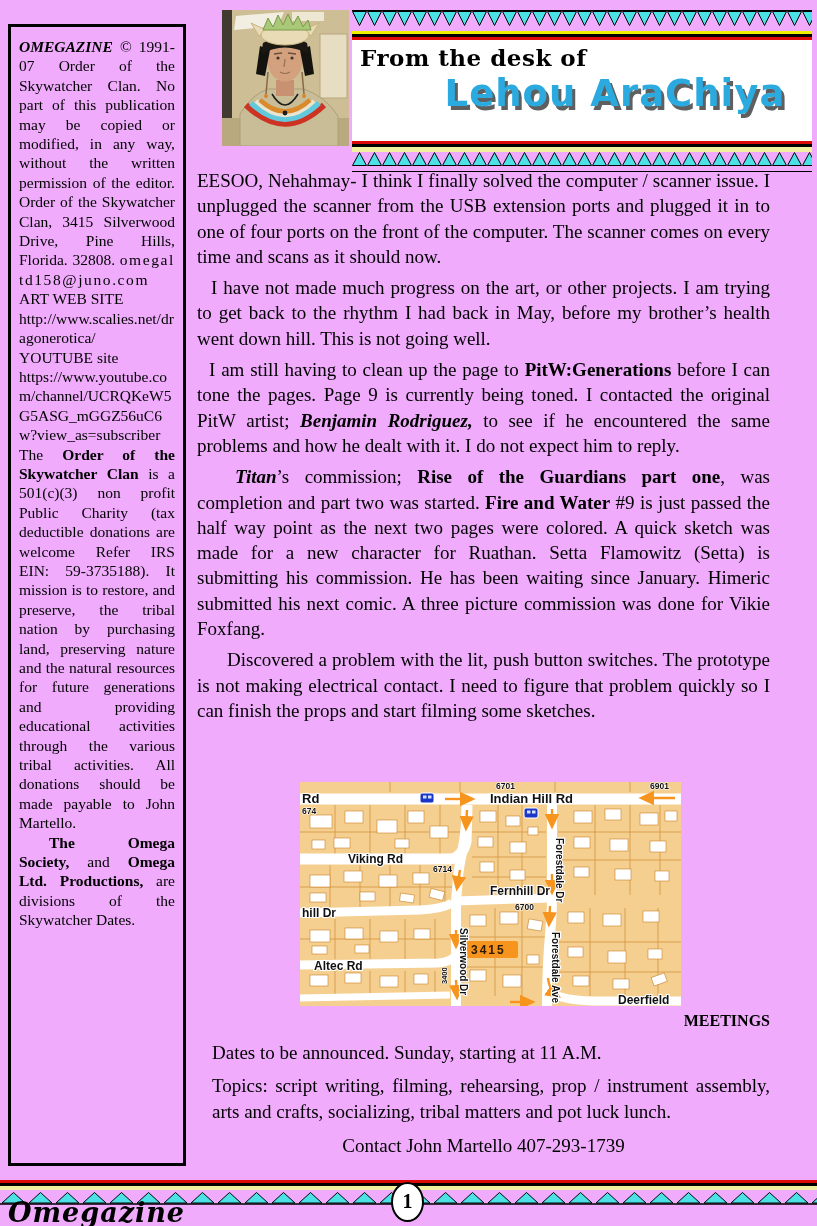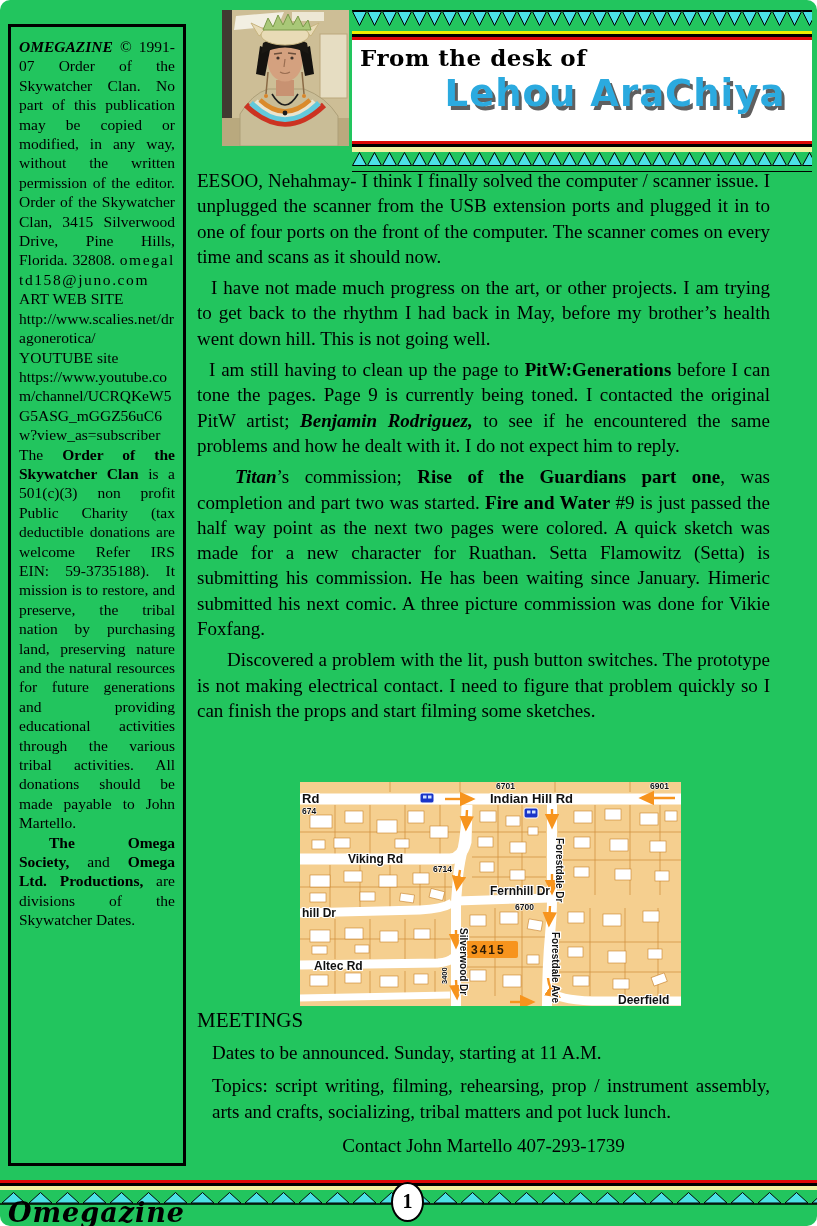--- a/index.html
+++ b/index.html
@@ -1,17 +1,17 @@
 <!DOCTYPE html>
 <html><head>
 <meta charset="utf-8">
 <style>
   html,body{margin:0;padding:0;background:#fff;}
-  #page{position:relative;width:817px;height:1226px;background:#22c55e;overflow:hidden;
-        font-family:"Liberation Serif",serif;color:#000;border-radius:10px;}
+  #page{position:relative;width:817px;height:1226px;background:#f0abfc;overflow:hidden;
+        font-family:"Liberation Serif",serif;color:#000;}
 
   
   #sidebar{position:absolute;left:8px;top:24px;width:178px;height:1142px;
            border:3px solid #000;box-sizing:border-box;padding:10px 8px 6px 8px;
            overflow:hidden;font-size:15.5px;line-height:19.4px;}
   #sidebar p{margin:0;text-align:justify;}
   .side-head{text-align:center;margin:0;}
   .side-url{word-break:break-all;text-align:left;}
   #sb-art-head{margin-top:22px;}
   #sb-art-url{margin-top:4px;}
@@ -39,21 +39,21 @@
   .ind1{text-indent:14px;}
   .ind2{text-indent:12px;}
   .ind3{text-indent:38px;}
   .ind4{text-indent:30px;}
 
   
   #map{position:absolute;left:300px;top:782px;width:381px;height:224px;}
 
   
   #meetings{position:absolute;left:197px;top:1008px;width:573px;font-size:19px;line-height:25.5px;}
-  #meet-head{text-align:left;font-weight:normal;margin:0 0 6px 0;font-size:21px;}
+  #meet-head{text-align:right;font-weight:bold;margin:0 0 6px 0;font-size:16px;}
   #meet-dates{margin:0 0 8px 15px;}
   #meet-topics{margin:0 0 9px 15px;text-align:justify;}
   #meet-contact{margin:0;text-align:center;font-family:Liberation Serif, serif;}
 
   
   #footer{position:absolute;left:0;bottom:0;width:817px;height:46px;}
   #oz-logo{position:absolute;left:8px;bottom:-2px;font-family:"DejaVu Serif",serif;
            font-weight:bold;font-style:italic;font-size:27px;letter-spacing:1px;}
   #page-num{position:absolute;left:391px;top:2px;width:33px;height:40px;background:#fff;
             border:2.5px solid #000;border-radius:50%;box-sizing:border-box;

